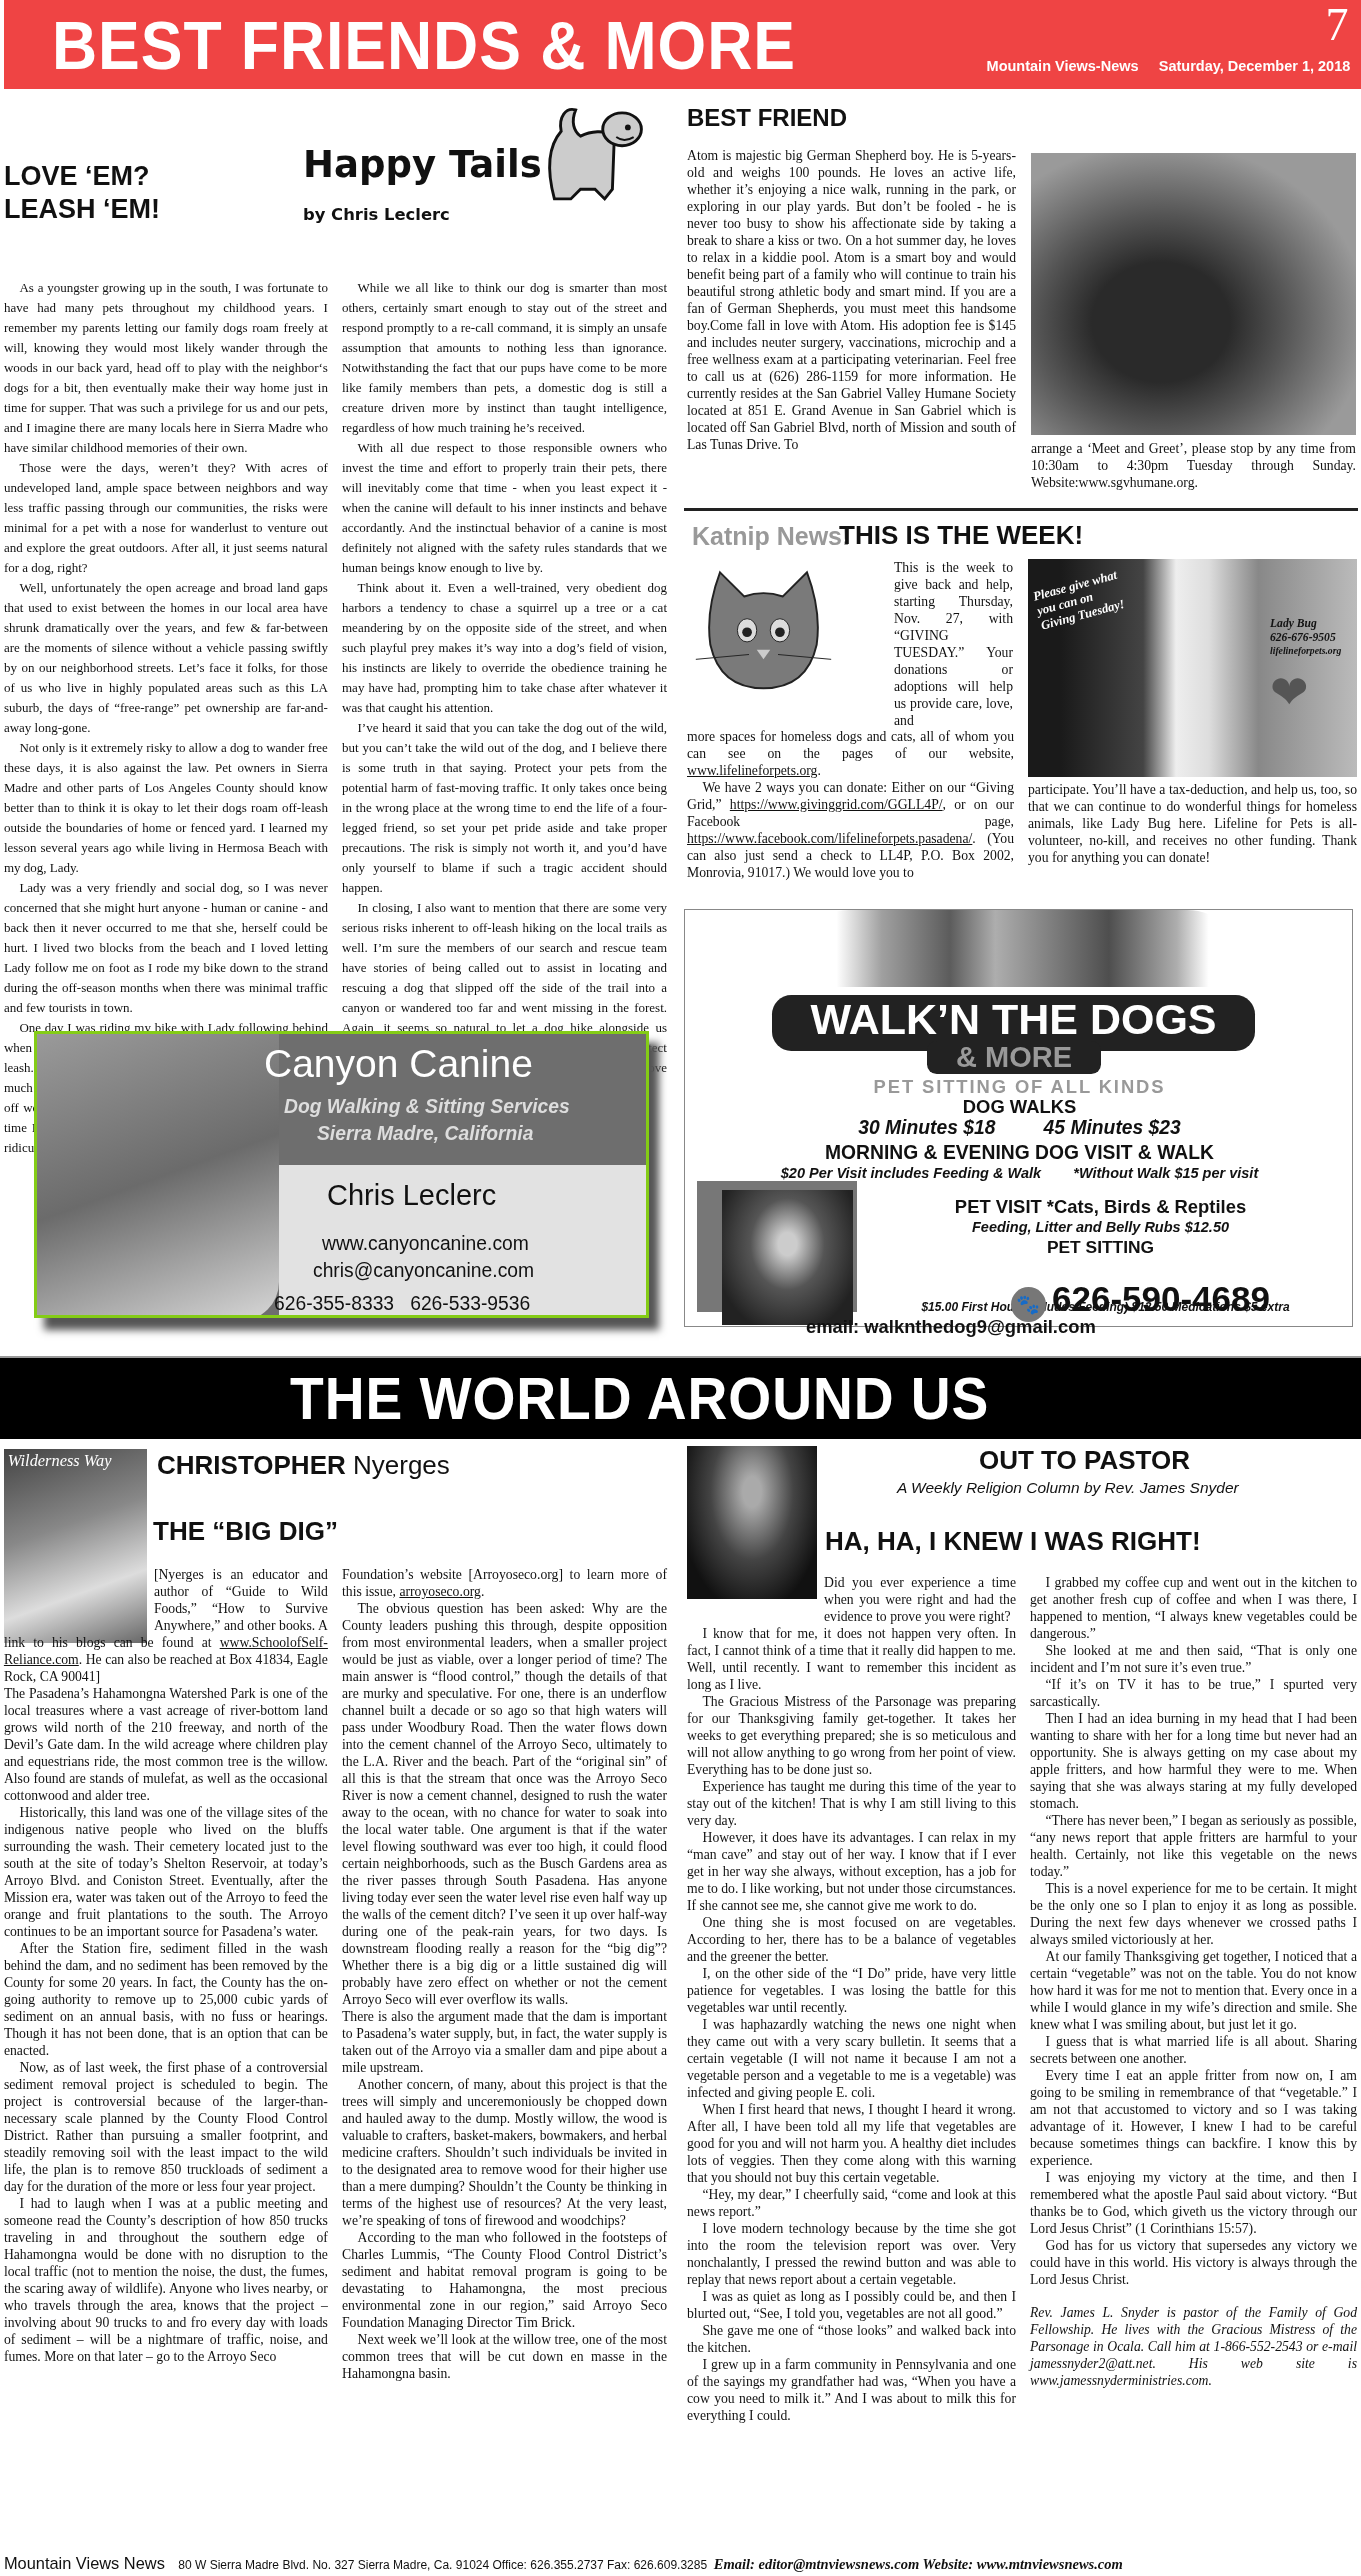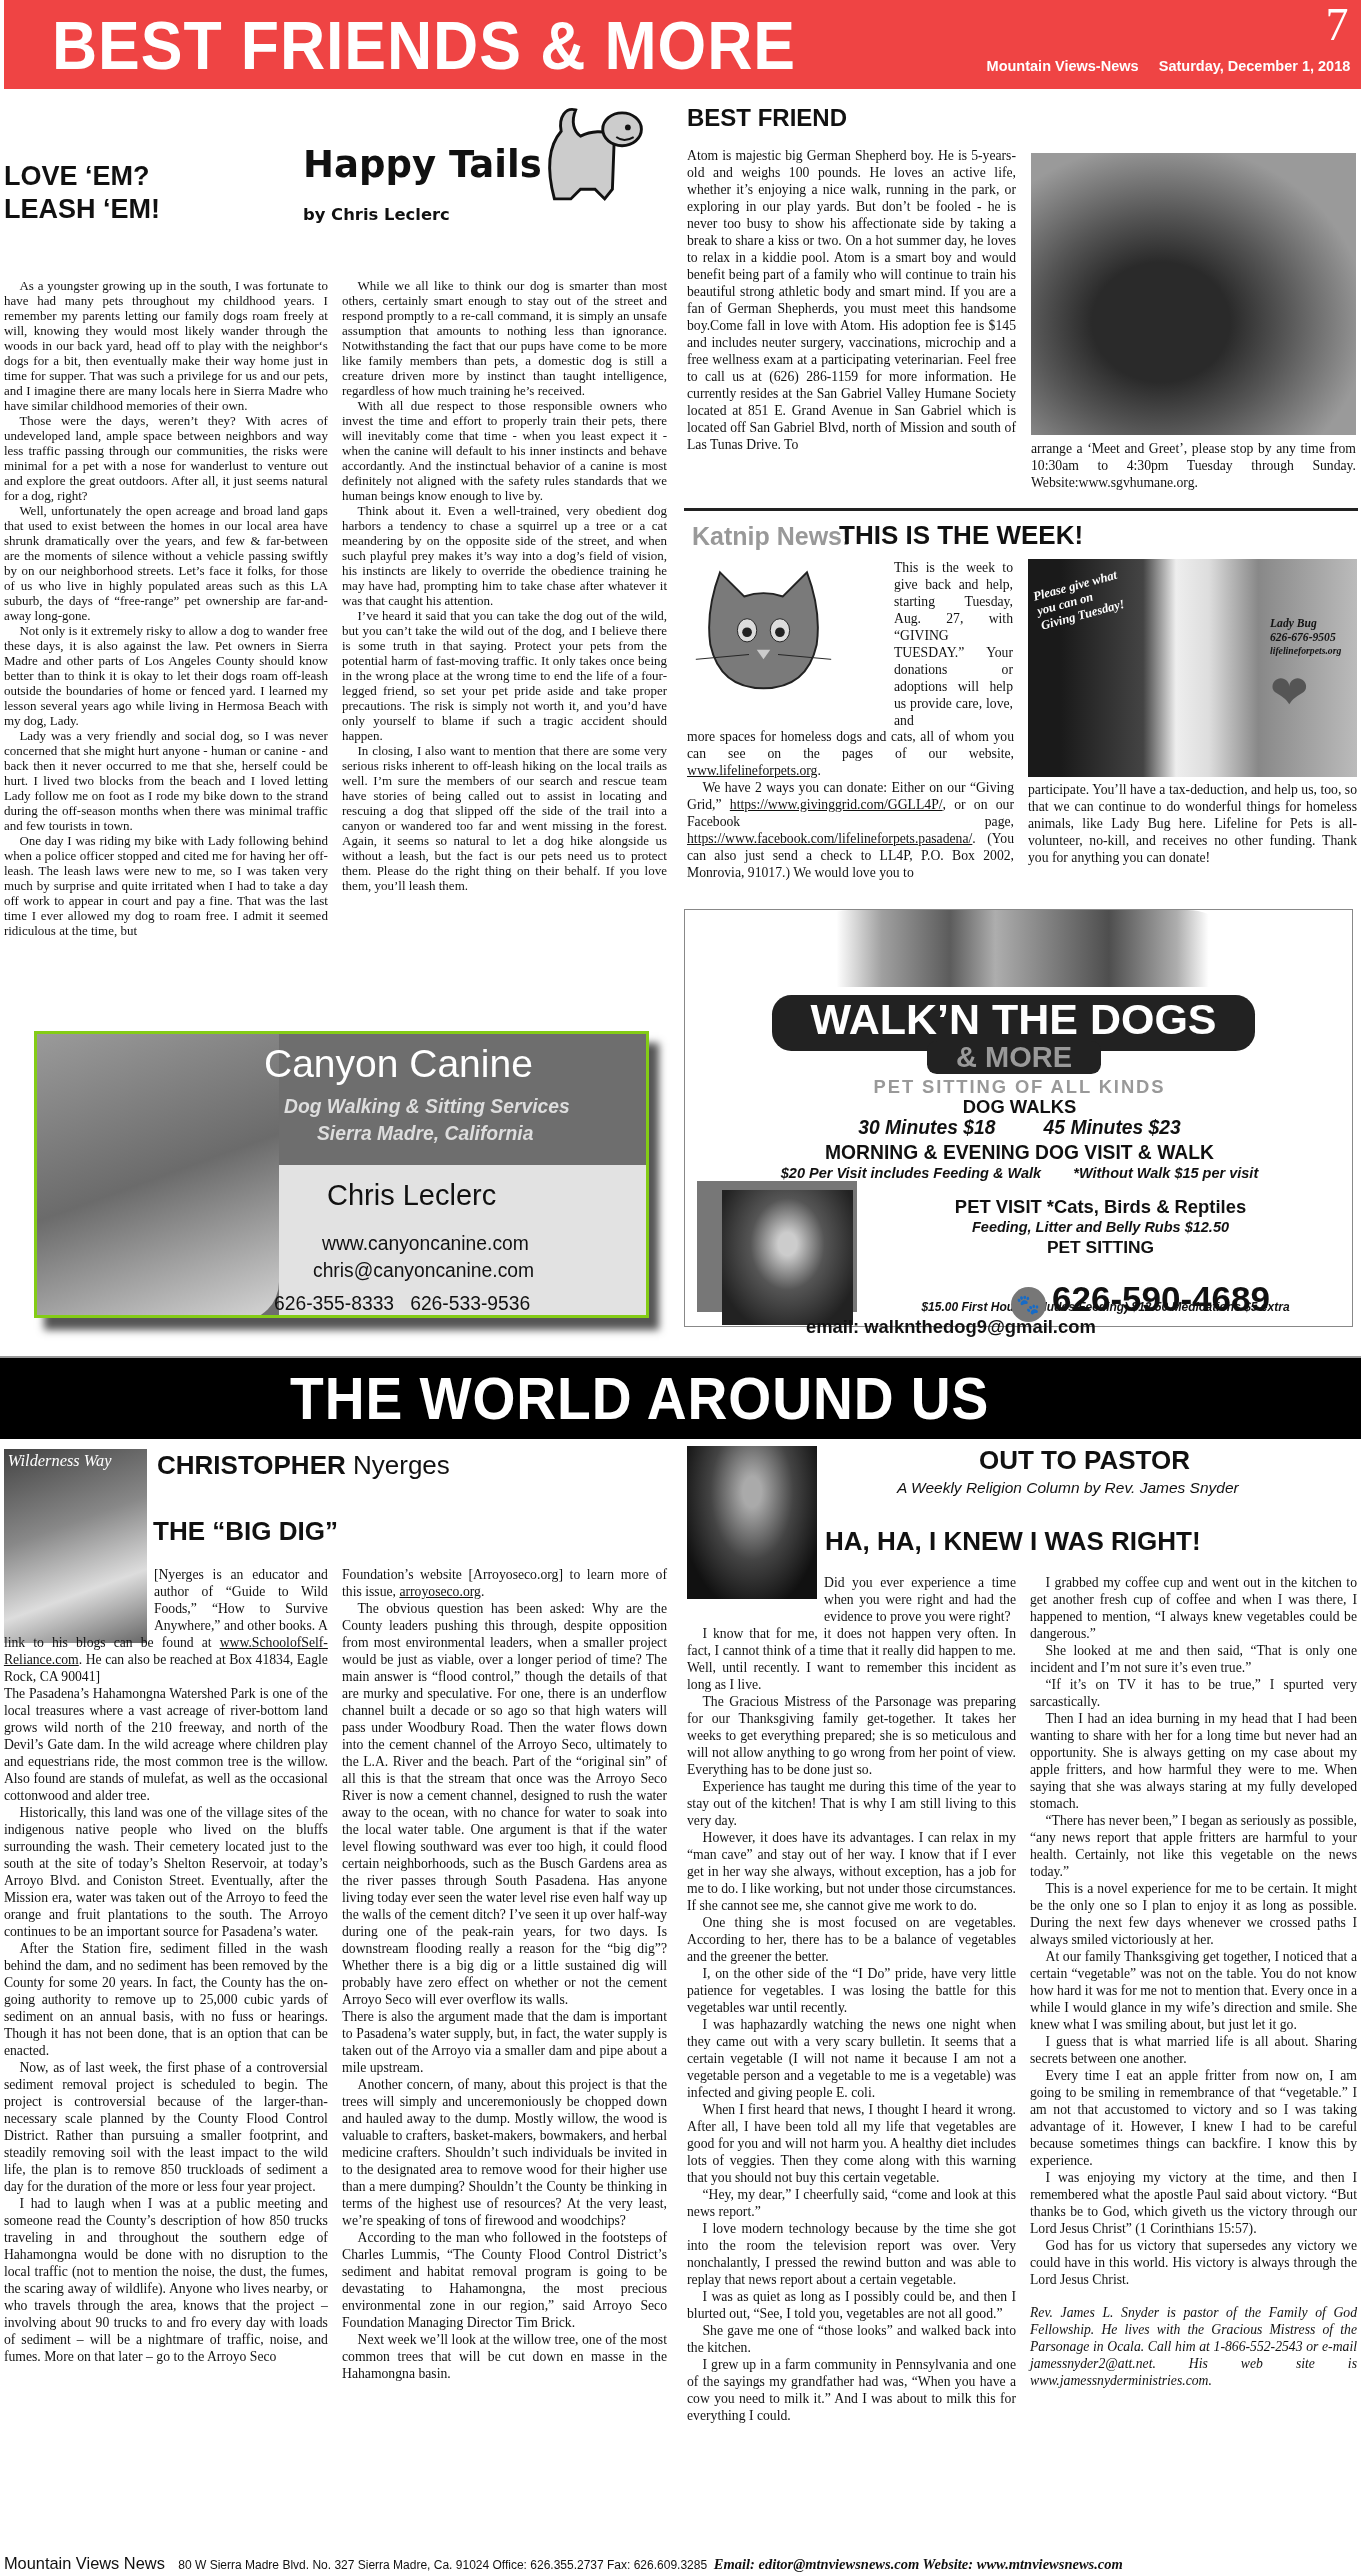--- a/index.html
+++ b/index.html
@@ -1,20 +1,20 @@
 <!DOCTYPE html>
 <html><head>
 <meta charset="utf-8">
 <style>
 *{box-sizing:border-box;margin:0;padding:0}
 body{width:1361px;height:2576px;background:#fff;font-family:"Liberation Serif",serif;color:#111;position:relative;overflow:hidden}
 .abs{position:absolute}
 .banner{background:#ef4444;color:#fff}
 .b-title{font-family:"Liberation Sans",sans-serif;font-weight:bold;font-size:62px;letter-spacing:1px;transform:scaleX(0.92);transform-origin:left center}
-.txt{font-size:13px;line-height:15px;text-align:justify;hyphens:auto}
+.txt{font-size:13px;line-height:20px;text-align:justify;hyphens:auto}
 .txt p{text-indent:15.5px}
 .txt p.ni{text-indent:0}
 .hd{font-family:"Liberation Sans",sans-serif;font-weight:bold}
 .u{text-decoration:underline}
 .photo{background:#777}
 .rule{background:#222}
 .ital{font-style:italic}
 </style>
 </head>
 <body>
@@ -86,21 +86,21 @@
   <svg width="145" height="145" viewBox="0 0 150 150">
       <path d="M30 20 L55 45 Q75 38 95 45 L120 20 Q135 60 130 95 Q120 140 75 140 Q30 140 20 95 Q15 60 30 20Z" fill="#7a7a7a" stroke="#222" stroke-width="2"></path>
       <ellipse cx="58" cy="80" rx="10" ry="12" fill="#ddd" stroke="#222"></ellipse>
       <ellipse cx="92" cy="80" rx="10" ry="12" fill="#ddd" stroke="#222"></ellipse>
       <circle cx="58" cy="82" r="5" fill="#222"></circle>
       <circle cx="92" cy="82" r="5" fill="#222"></circle>
       <path d="M68 100 L82 100 L75 110Z" fill="#ccc"></path>
       <path d="M5 110 L60 105 M90 105 L145 110" stroke="#222"></path>
     </svg>
 </div>
-<div class="abs txt" style="left:894px;top:559px;width:119px;font-size:13.7px;line-height:17px;">This is the week to give back and help, starting Tuesday, Aug. 27, with “GIVING TUESDAY.” Your donations or adoptions will help us provide care, love, and</div>
+<div class="abs txt" style="left:894px;top:559px;width:119px;font-size:13.7px;line-height:17px;">This is the week to give back and help, starting Thursday, Nov. 27, with “GIVING TUESDAY.” Your donations or adoptions will help us provide care, love, and</div>
 <div class="abs txt" style="left:687px;top:728px;width:327px;font-size:13.7px;line-height:17px;">
   <p class="ni"><span>more spaces for homeless dogs and cats, all of whom you can see on the pages of our website,</span> <span class="u">www.lifelineforpets.org</span>.</p>
   <p><span>We have 2 ways you can donate: Either on our “Giving Grid,”</span> <span class="u">https://www.givinggrid.com/GGLL4P/</span><span>, or on our Facebook page,</span> <span class="u">https://www.facebook.com/lifelineforpets.pasadena/</span><span>. (You can also just send a check to LL4P, P.O. Box 2002, Monrovia, 91017.) We would love you to</span></p>
 </div>
 <div class="abs photo" style="left:1028px;top:559px;width:329px;height:218px;background:linear-gradient(90deg,#1a1a1a 10%,#444 35%,#eee 45%,#ddd 55%,#888 70%,#bbb);">
   <div class="abs ital" style="left:7.7px;top:19.3px;width:87px;color:#fff;font-size:12.6px;font-weight:bold;transform:rotate(-15deg);">Please give what you can on Giving Tuesday!</div>
   <div class="abs ital" style="left:242px;top:58px;font-size:11.6px;font-weight:bold;line-height:13.5px;">
     <div>Lady Bug</div>
     <div>626-676-9505</div>
     <div style="font-size:9.7px;">lifelineforpets.org</div>

